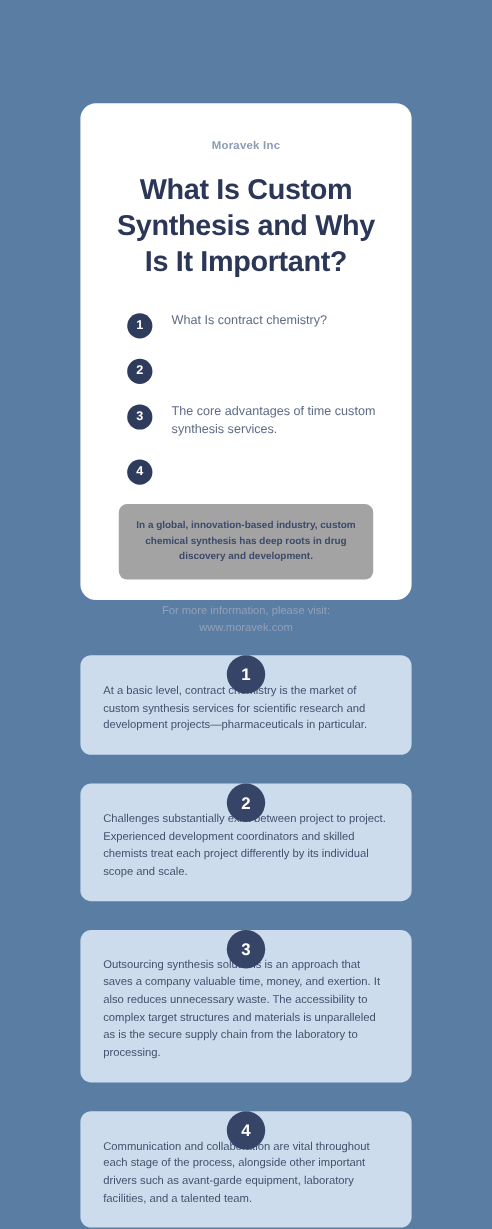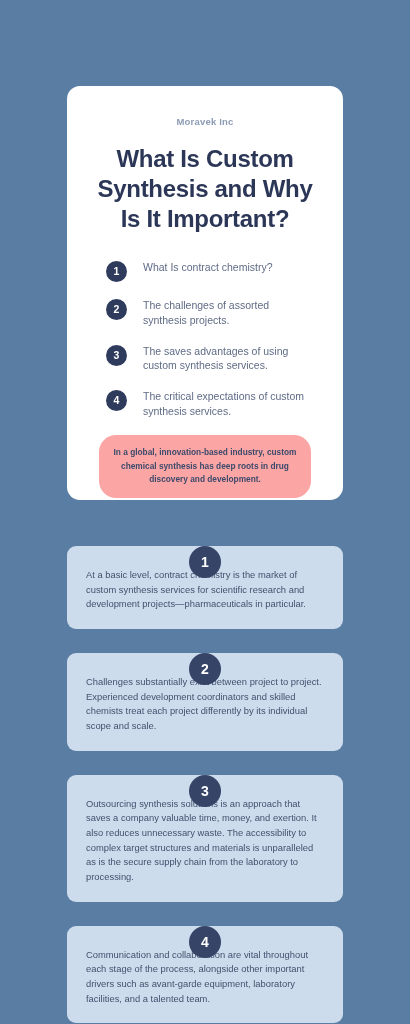--- a/index.html
+++ b/index.html
@@ -84,22 +84,22 @@
     margin-left: 16px;
     font-size: 10.5px;
     line-height: 1.42;
     color: #5f6b86;
     max-width: 172px;
   }
 
   
   .quote-box {
     margin: 12px 8px 0 8px;
-    background: #fca5a5;
-    border-radius: 17px;
+    background: #a3a3a3;
+    border-radius: 7px;
     padding: 11px 12px 12px 12px;
     text-align: center;
   }
 
   .quote-text {
     font-size: 8.3px;
     line-height: 1.62;
     font-weight: bold;
     color: #3c4a6b;
   }
@@ -172,39 +172,41 @@
 
     <div class="toc">
 
       <div class="toc-item">
         <div class="toc-badge">1</div>
         <div class="toc-text">What Is contract chemistry?</div>
       </div>
 
       <div class="toc-item">
         <div class="toc-badge">2</div>
-        <div class="toc-text">The challenges of assorted synthesis projects.</div>
       </div>
 
       <div class="toc-item">
         <div class="toc-badge">3</div>
-        <div class="toc-text">The saves advantages of using custom synthesis services.</div>
+        <div class="toc-text">The core advantages of time custom synthesis services.</div>
       </div>
 
       <div class="toc-item">
         <div class="toc-badge">4</div>
-        <div class="toc-text">The critical expectations of custom synthesis services.</div>
       </div>
 
     </div>
 
     <div class="quote-box">
       <div class="quote-text">In a global, innovation-based industry, custom chemical synthesis has deep roots in drug discovery and development.</div>
     </div>
 
+    <div class="hero-footer">
+      <div>For more information, please visit:</div>
+      <div>www.moravek.com</div>
+    </div>
 
   </div>
 
   <div class="steps">
 
     <div class="step">
       <div class="step-badge">1</div>
       <div class="step-body">
         <div class="step-text">At a basic level, contract chemistry is the market of custom synthesis services for scientific research and development projects—pharmaceuticals in particular.</div>
       </div>

